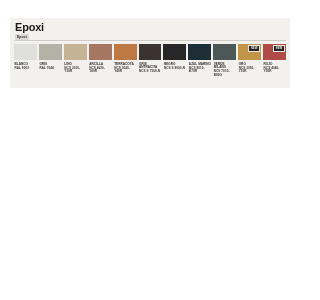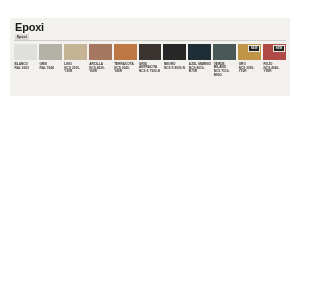--- a/index.html
+++ b/index.html
@@ -11,21 +11,21 @@
     height: 300px;
     background: #ffffff;
     font-family: "Liberation Sans", sans-serif;
     overflow: hidden;
   }
   #panel {
     position: absolute;
     left: 10px;
     top: 18px;
     width: 280px;
-    height: 78px;
+    height: 70px;
     background: #f2f1ee;
     box-sizing: border-box;
   }
   #panel-inner {
     position: absolute;
     left: 4px;
     top: 3px;
     right: 4px;
     bottom: 3px;
   }

